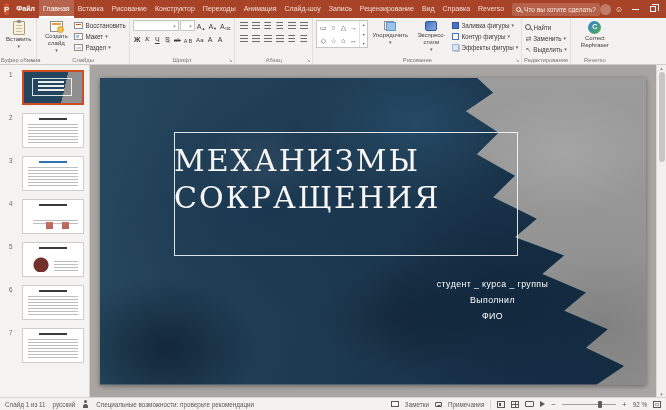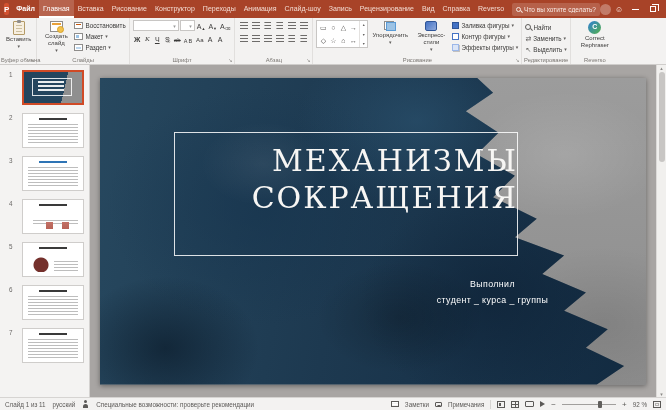--- a/index.html
+++ b/index.html
@@ -143,21 +143,21 @@
       linear-gradient(100deg, #27485f 0%, #1d3950 45%, #173148 75%, #122a40 100%);
     clip-path:polygon(0 0, 69% 0, 72% 5%, 67% 11%, 73% 18%, 69% 25%, 76% 32%, 72% 39%, 80% 46%,
                       76% 52%, 85% 58%, 81% 64%, 89% 70%, 85% 76%, 93% 82%, 89% 88%, 96% 94%, 91% 100%, 0 100%); }
   .wc::after { content:""; position:absolute; inset:0;
       background:radial-gradient(90px 60px at 30% 28%, rgba(255,255,255,.07), transparent 70%),
                  radial-gradient(120px 80px at 55% 78%, rgba(0,0,0,.2), transparent 70%),
                  radial-gradient(70px 50px at 80% 18%, rgba(255,255,255,.06), transparent 70%); }
   .frame { position:absolute; left:74px; top:54px; width:344px; height:124px;
            border:1px solid rgba(255,255,255,.85); }
   .stitle { position:absolute; left:74px; top:54px; width:344px; height:95px;
-            display:flex; flex-direction:column; align-items:flex-end; justify-content:center;
+            display:flex; flex-direction:column; align-items:flex-start; justify-content:center;
             font-family:"DejaVu Serif", serif; font-size:30px; line-height:1.25; letter-spacing:2px;
             color:#f7f6f4; text-align:center; }
   .credits { position:absolute; right:66px; top:198px; width:175px; text-align:center; color:#fff;
              font-size:8.8px; line-height:1.85; letter-spacing:.4px; }
 
   
   .vscroll { position:absolute; right:0; top:65px; bottom:13px; width:10px; background:#f1f0ee;
              border-left:1px solid #dcdad8; display:flex; flex-direction:column; align-items:center;
              font-size:5px; color:#8a8886; }
   .vthumb { width:6px; height:90px; background:#c8c6c4; border-radius:3px; margin-top:1px; }
@@ -451,22 +451,23 @@
 
   <div class="workspace">
     <div class="slide">
       <div class="wc"></div>
       <div class="frame"></div>
       <div class="stitle">
         <div>МЕХАНИЗМЫ</div>
         <div>СОКРАЩЕНИЯ</div>
       </div>
       <div class="credits">
+        <div>студент _ курса _ группы</div>
         <div>Выполнил</div>
-        <div>студент _ курса _ группы</div>
+        <div>ФИО</div>
       </div>
     </div>
   </div>
 
   <div class="vscroll">
     <span>▴</span>
     <span class="vthumb"></span>
     <span class="vsp"></span>
     <span>▾</span>
   </div>

